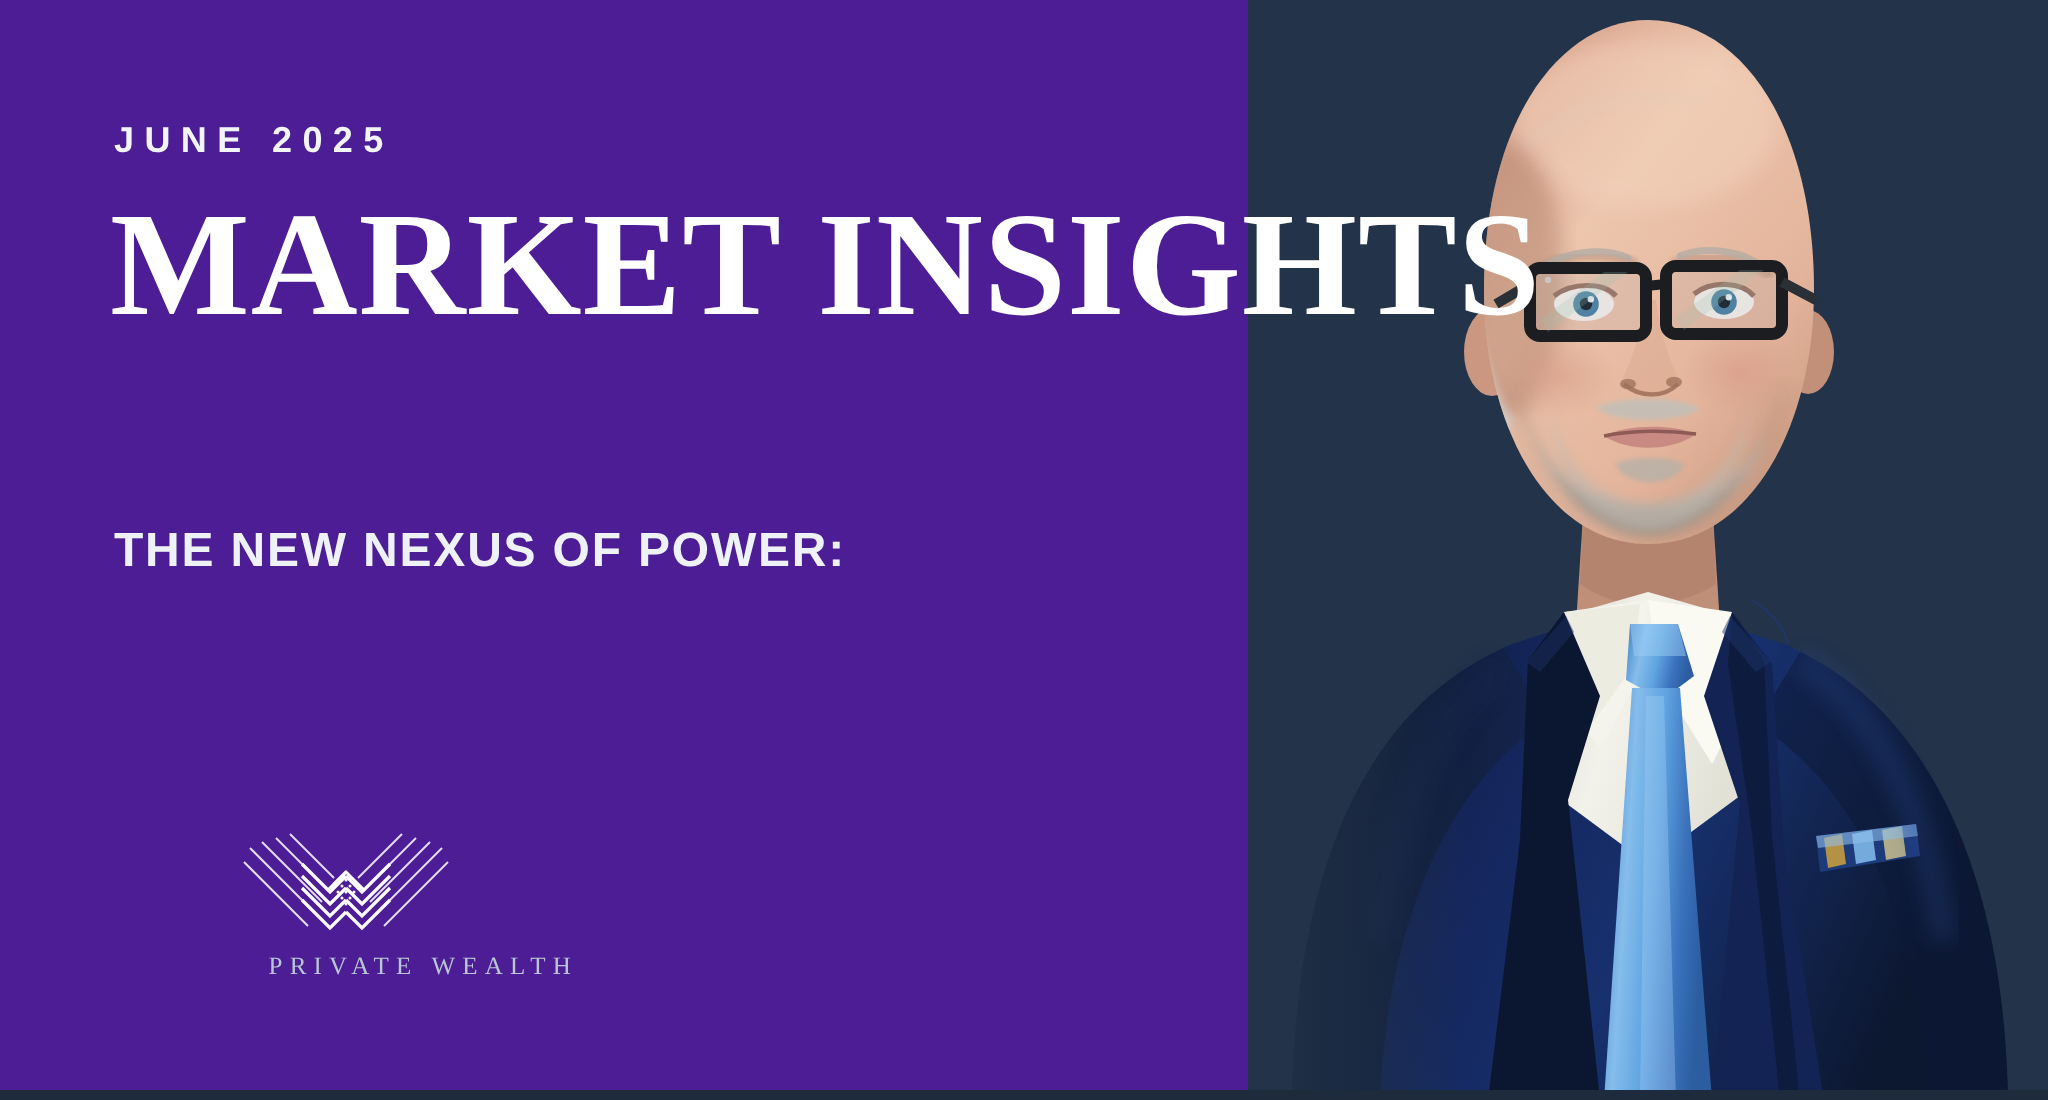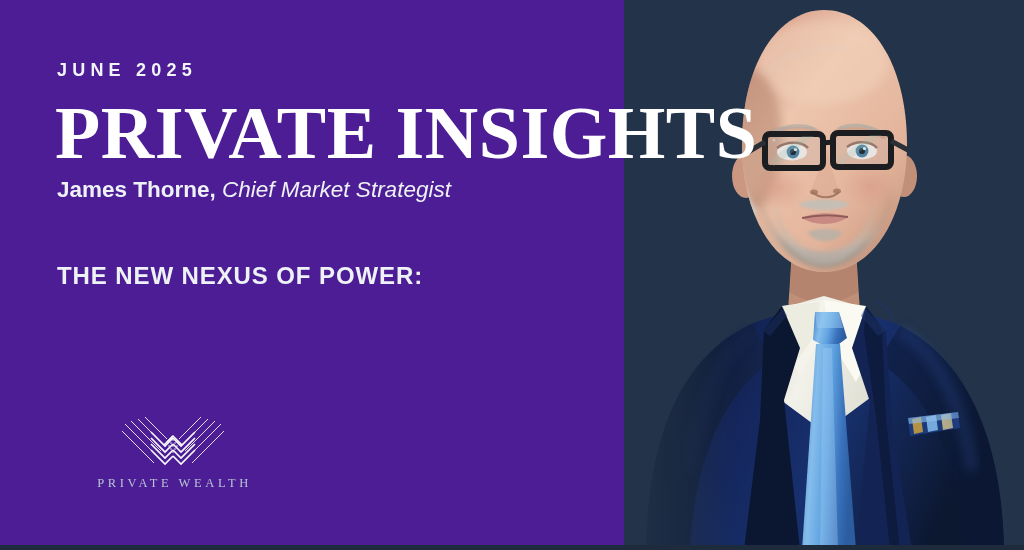--- a/index.html
+++ b/index.html
@@ -95,21 +95,21 @@
     margin-top: 2px;
     white-space: nowrap;
     letter-spacing: 0.2px;
   }
   #logo-wordmark .sc { font-size: 0.78em; }
   #logo-tagline {
     font-family: "Liberation Serif", serif;
     font-size: 12.5px;
     letter-spacing: 3.6px;
     color: #b9c6d4;
-    text-align: center;
+    text-align: right;
     line-height: 1;
     margin-top: 7px;
     padding-left: 3px;
     white-space: nowrap;
   }
 
   
   #portrait {
     position: absolute;
     right: 0;
@@ -318,26 +318,22 @@
           <circle cx="150" cy="140" r="1.6" fill="#c9ccd2" opacity="0.8"></circle>
         </g>
       </g>
 
       <rect x="0" y="0" width="110" height="550" fill="url(#edgeFade)"></rect>
     </svg>
   </div>
 
   <div id="eyebrow-date">JUNE 2025</div>
 
-  <div id="headline">PRIVATE INSIGHTS</div>
-
-  <div id="byline">
-    <span class="name">James Thorne,</span>
-    <span class="role">Chief Market Strategist</span>
-  </div>
+  <div id="headline">MARKET INSIGHTS</div>
+
 
   <div id="kicker">THE NEW NEXUS OF POWER:</div>
 
 
   <div id="logo-lockup">
     <svg id="logo-mark" viewBox="0 0 208 112">
       <g stroke="#ffffff" fill="none" stroke-linecap="butt">
 
         <g opacity="0.85">
           <path d="M8 20 L74 86" stroke-width="2"></path>

